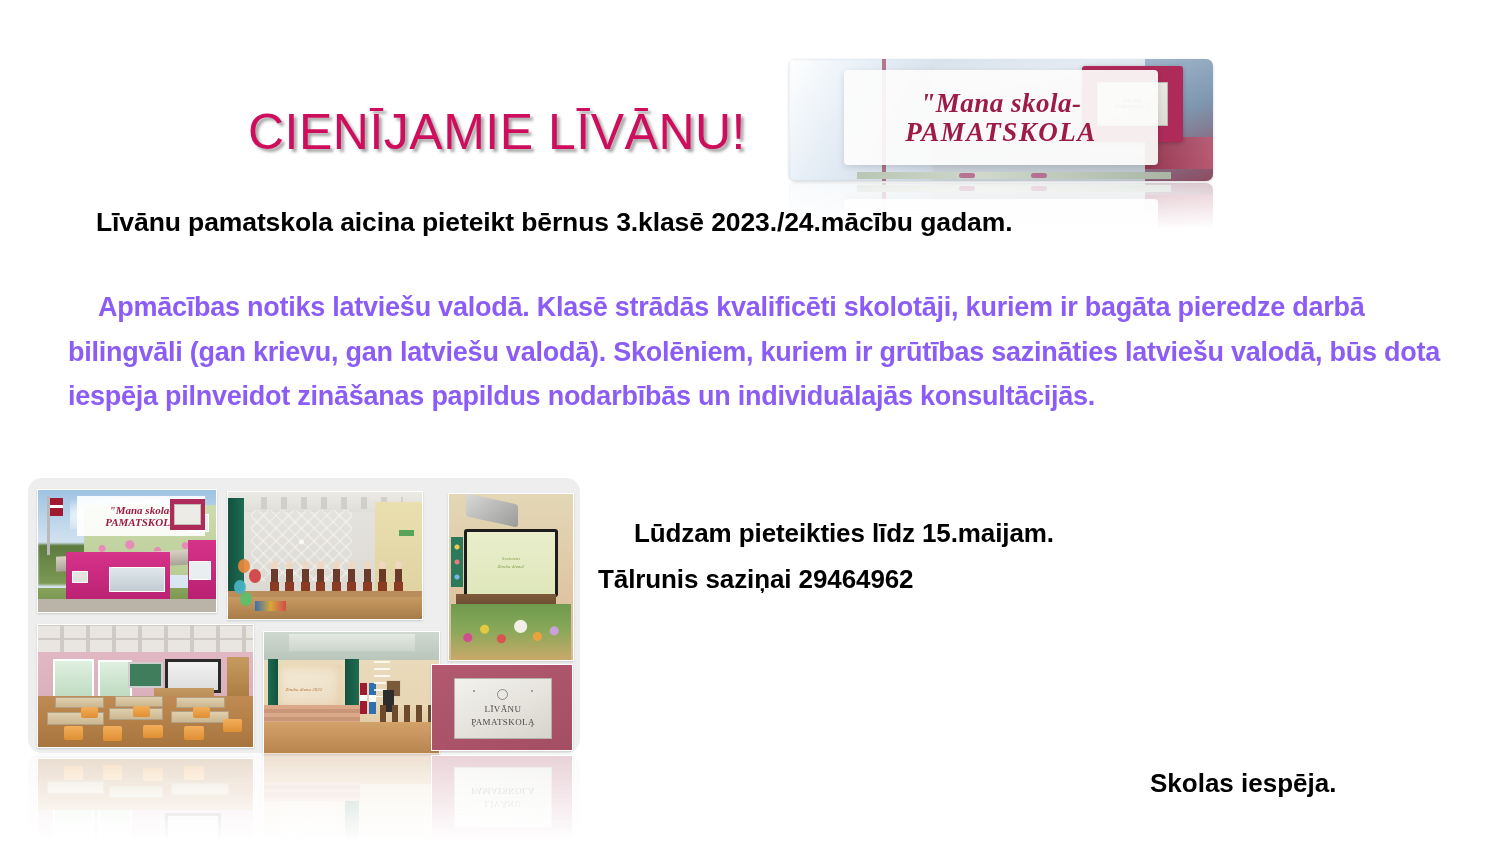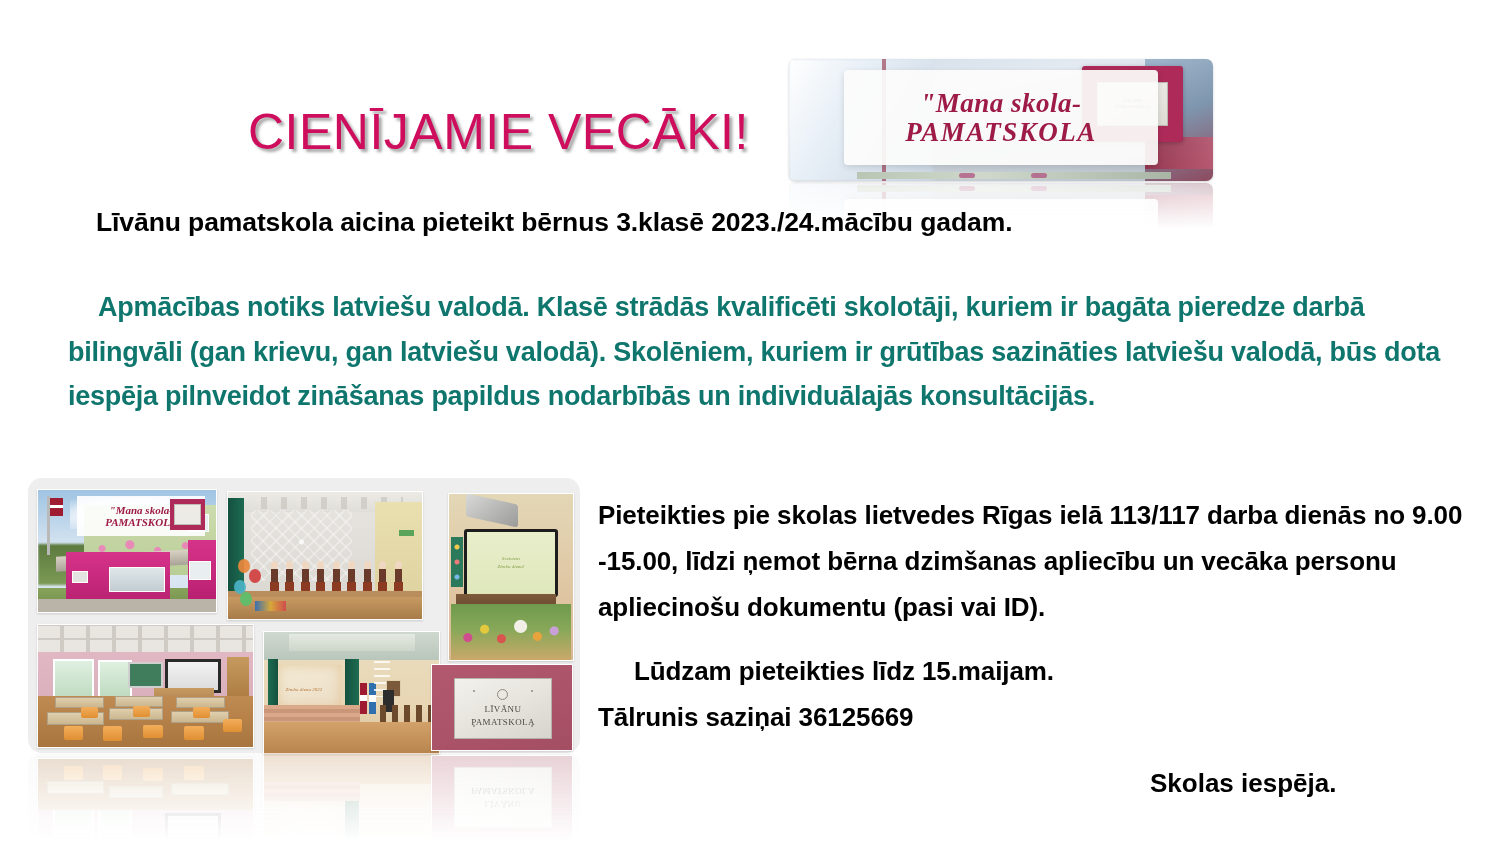--- a/index.html
+++ b/index.html
@@ -140,21 +140,21 @@
     white-space: nowrap;
     letter-spacing: -0.1px;
   }
   .para {
     position: absolute;
     left: 68px;
     top: 285px;
     width: 1412px;
     font-size: 27px;
     font-weight: bold;
-    color: #0f766e;
+    color: #8b5cf6;
     line-height: 1.65;
     text-indent: 30px;
     letter-spacing: -0.25px;
   }
 
   .right-block {
     position: absolute;
     left: 598px;
     top: 492px;
     width: 880px;
@@ -446,21 +446,21 @@
     opacity: 0.26;
     -webkit-mask-image: linear-gradient(to top, rgba(0,0,0,1) 0%, rgba(0,0,0,0) 92%);
     mask-image: linear-gradient(to top, rgba(0,0,0,1) 0%, rgba(0,0,0,0) 92%);
     pointer-events: none;
   }
   .collage-refl .inner { position:absolute; left:0; bottom:0; width:552px; height:275px; }
 </style>
 </head>
 <body>
 
-<div class="title">CIENĪJAMIE VECĀKI!</div>
+<div class="title">CIENĪJAMIE LĪVĀNU!</div>
 
 <div class="banner-wrap">
   <div class="banner">
     <div class="wall-left"></div>
     <div class="doorframe"></div>
     <div class="wall-right"></div>
     <div class="redstripe"></div>
     <div class="plaque-card">
       <div class="plaque-plate">
         <span>LĪVĀNU</span>
@@ -496,23 +496,22 @@
       <div class="dot1"></div>
       <div class="dot2"></div>
     </div>
   </div>
 </div>
 
 <div class="lead">Līvānu pamatskola aicina pieteikt bērnus 3.klasē 2023./24.mācību gadam.</div>
 <div class="para">Apmācības notiks latviešu valodā. Klasē strādās kvalificēti skolotāji, kuriem ir bagāta pieredze darbā bilingvāli (gan krievu, gan latviešu valodā). Skolēniem, kuriem ir grūtības sazināties latviešu valodā, būs dota iespēja pilnveidot zināšanas papildus nodarbībās un individuālajās konsultācijās.</div>
 
 <div class="right-block">
-  <div class="p1">Pieteikties pie skolas lietvedes Rīgas ielā 113/117 darba dienās no 9.00 -15.00, līdzi ņemot bērna dzimšanas apliecību un vecāka personu apliecinošu dokumentu (pasi vai ID).</div>
   <div class="p2">Lūdzam pieteikties līdz 15.maijam.</div>
-  <div class="p3">Tālrunis saziņai   36125669</div>
+  <div class="p3">Tālrunis saziņai   29464962</div>
 </div>
 <div class="signature">Skolas iespēja.</div>
 
 <div class="collage-wrap">
   <div class="collage">
 
     <div class="ph ph-building">
       <div class="sky"></div>
       <div class="cloud"></div>
       <div class="trees"></div>

